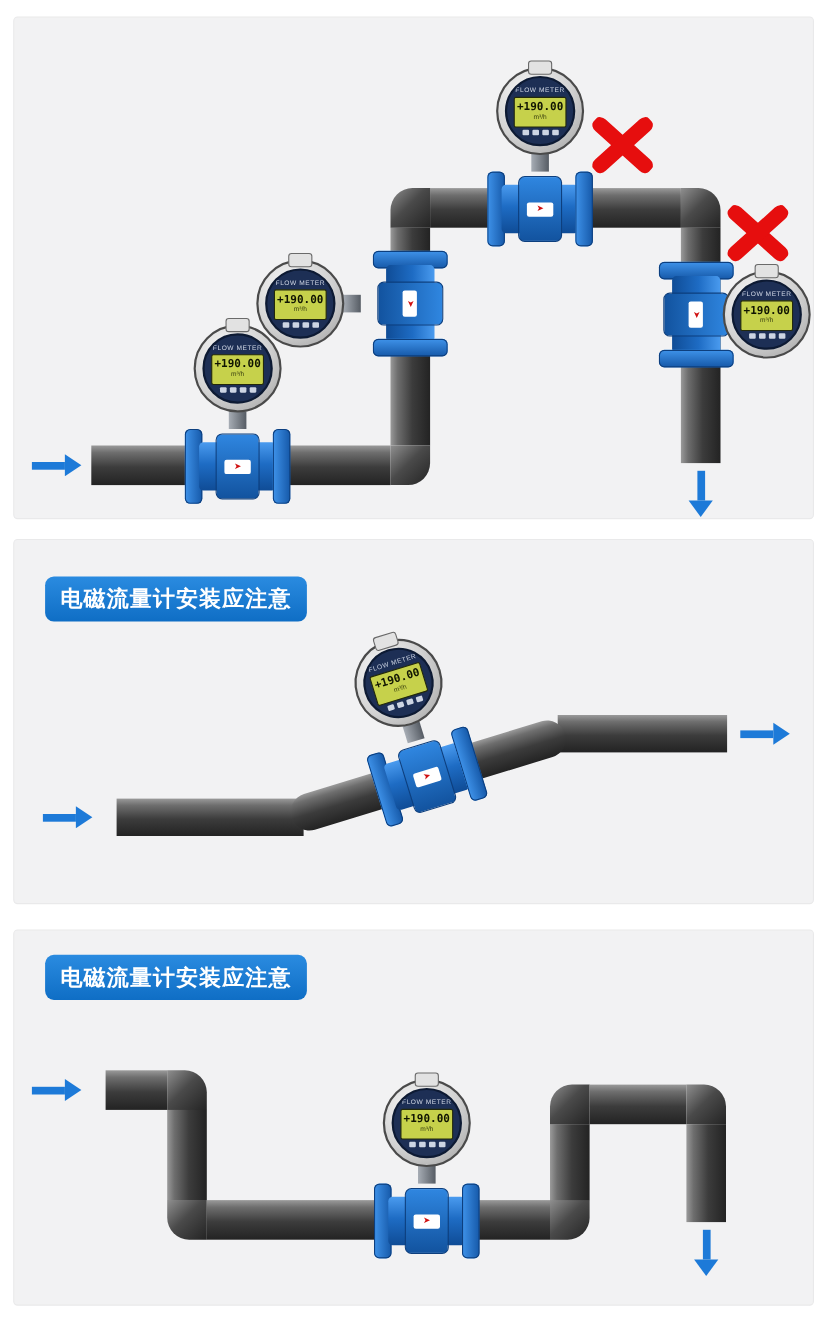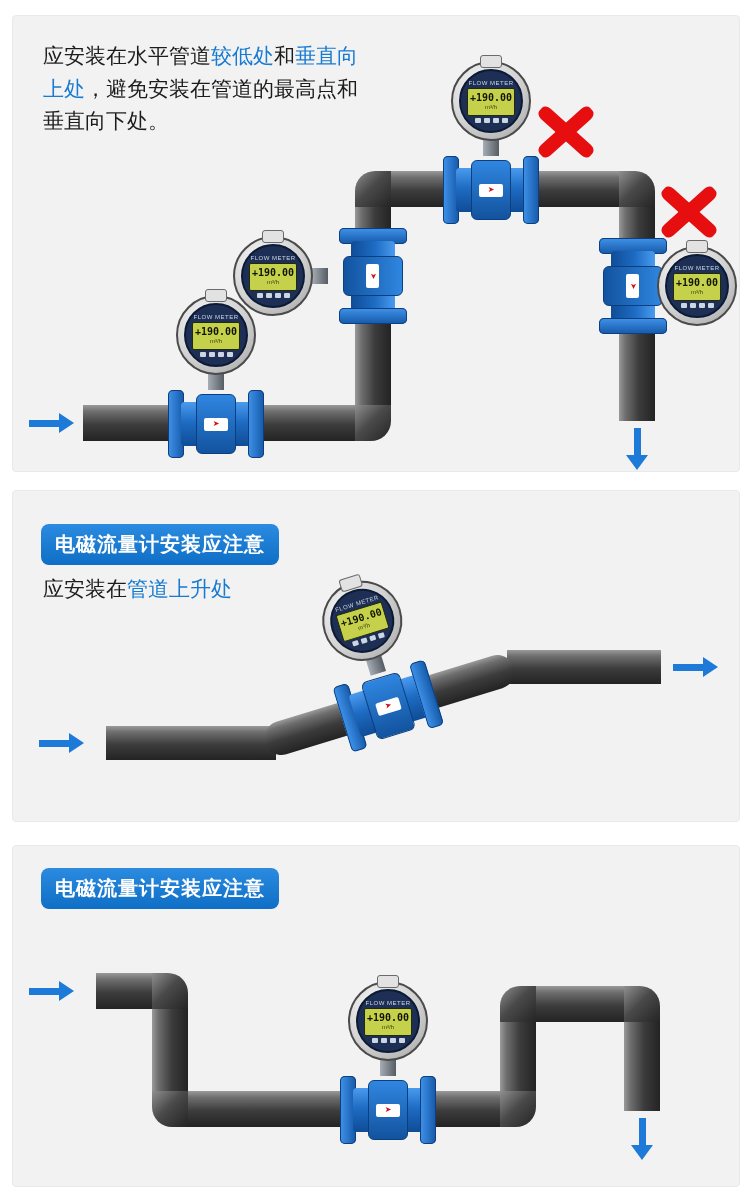--- a/index.html
+++ b/index.html
@@ -90,23 +90,20 @@
   .meter.side-right{width:176px;height:96px;}
   .meter.side-right .m-head{left:72px;top:8px;}
   .meter.side-right .m-neck{left:76px;top:40px;}
   .meter.side-right .m-body{left:0;top:12px;transform:rotate(90deg);}
   .meter-rot{position:absolute;width:96px;height:164px;transform:rotate(-17deg);transform-origin:48px 128px;}
 </style>
 </head>
 <body>
 
 <div class="panel" id="panel1">
-  <div class="caption" style="left:30px;top:24px;width:324px;">
-    <span>应安装在水平管道</span><span class="blue">较低处</span><span>和</span><span class="blue">垂直向上处</span><span>，避免安装在管道的最高点和垂直向下处。</span>
-  </div>
 
   <div class="pipe pipe-v" style="left:342px;top:191px;width:36px;height:198px;"></div>
   <div class="pipe pipe-v" style="left:606px;top:191px;width:36px;height:214px;"></div>
   <div class="pipe pipe-h" style="left:70px;top:389px;width:272px;height:36px;"></div>
   <div class="pipe pipe-h" style="left:378px;top:155px;width:228px;height:36px;"></div>
   <div class="elbow r-br" style="left:342px;top:389px;"></div>
   <div class="elbow r-tl" style="left:342px;top:155px;"></div>
   <div class="elbow r-tr" style="left:606px;top:155px;"></div>
 
   <div class="meter up" style="left:155px;top:279px;">
@@ -226,23 +223,20 @@
       <div class="tip"></div>
     </div>
   <div class="arrow-down" style="left:613px;top:412px;">
       <div class="shaft"></div>
       <div class="tip"></div>
     </div>
 </div>
 
 <div class="panel" id="panel2">
   <div class="badge" style="left:28px;top:33px;">电磁流量计安装应注意</div>
-  <div class="caption" style="left:30px;top:82px;width:660px;">
-    <span>应安装在</span><span class="blue">管道上升处</span>
-  </div>
 
   <div class="pipe pipe-h" style="left:93px;top:235px;width:170px;height:34px;"></div>
   <div class="pipe pipe-h" style="left:494px;top:159px;width:154px;height:34px;"></div>
   <div class="pipe pipe-h pipe-incline" style="left:252px;top:235px;width:260px;height:34px;"></div>
 
   <div class="meter-rot" style="left:327px;top:86px;">
     <div class="meter up" style="left:0;top:0;">
   <div class="m-head">
     <div class="m-cap"></div>
     <div class="m-face">

